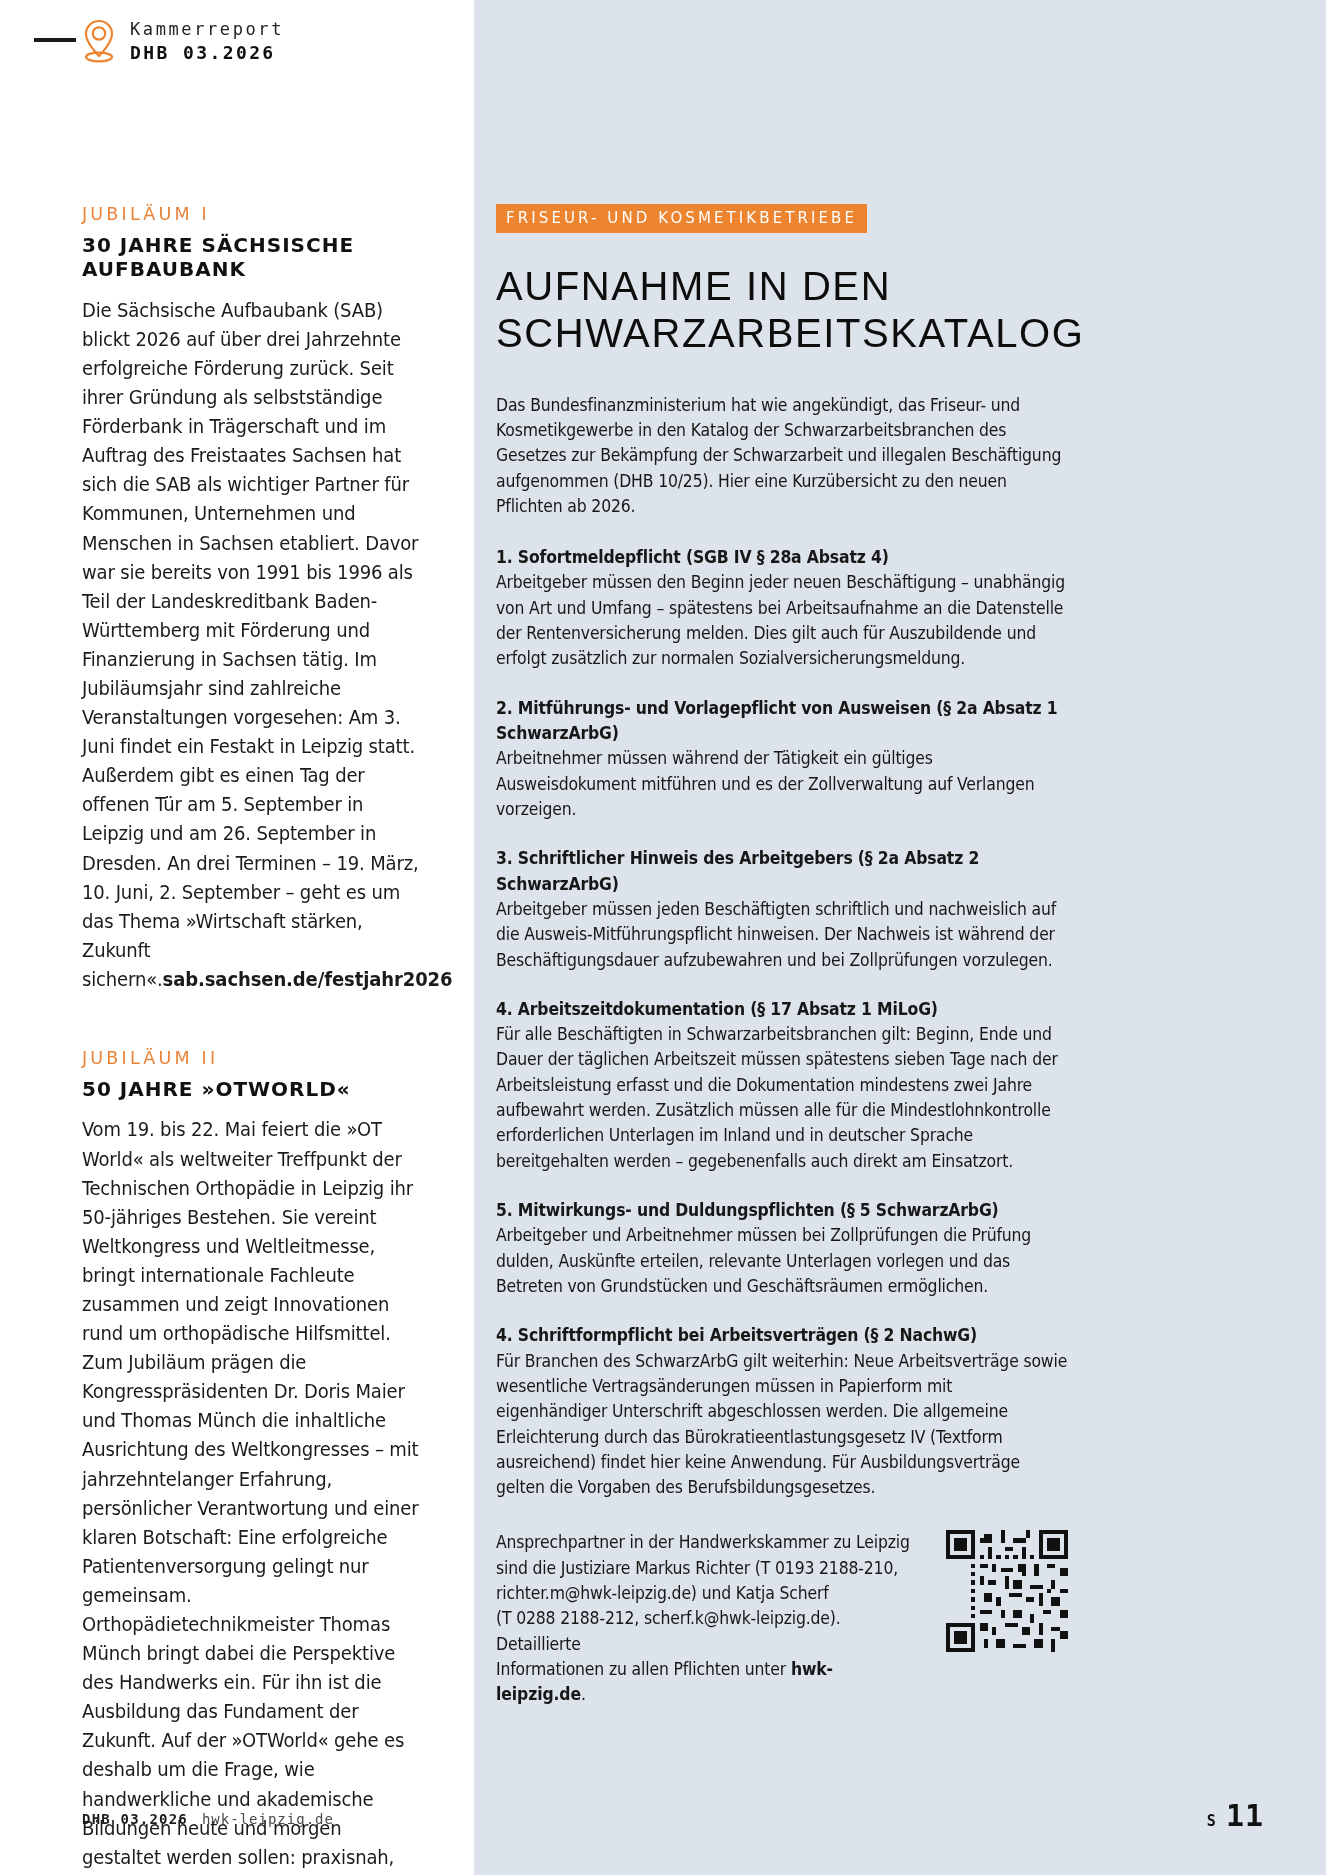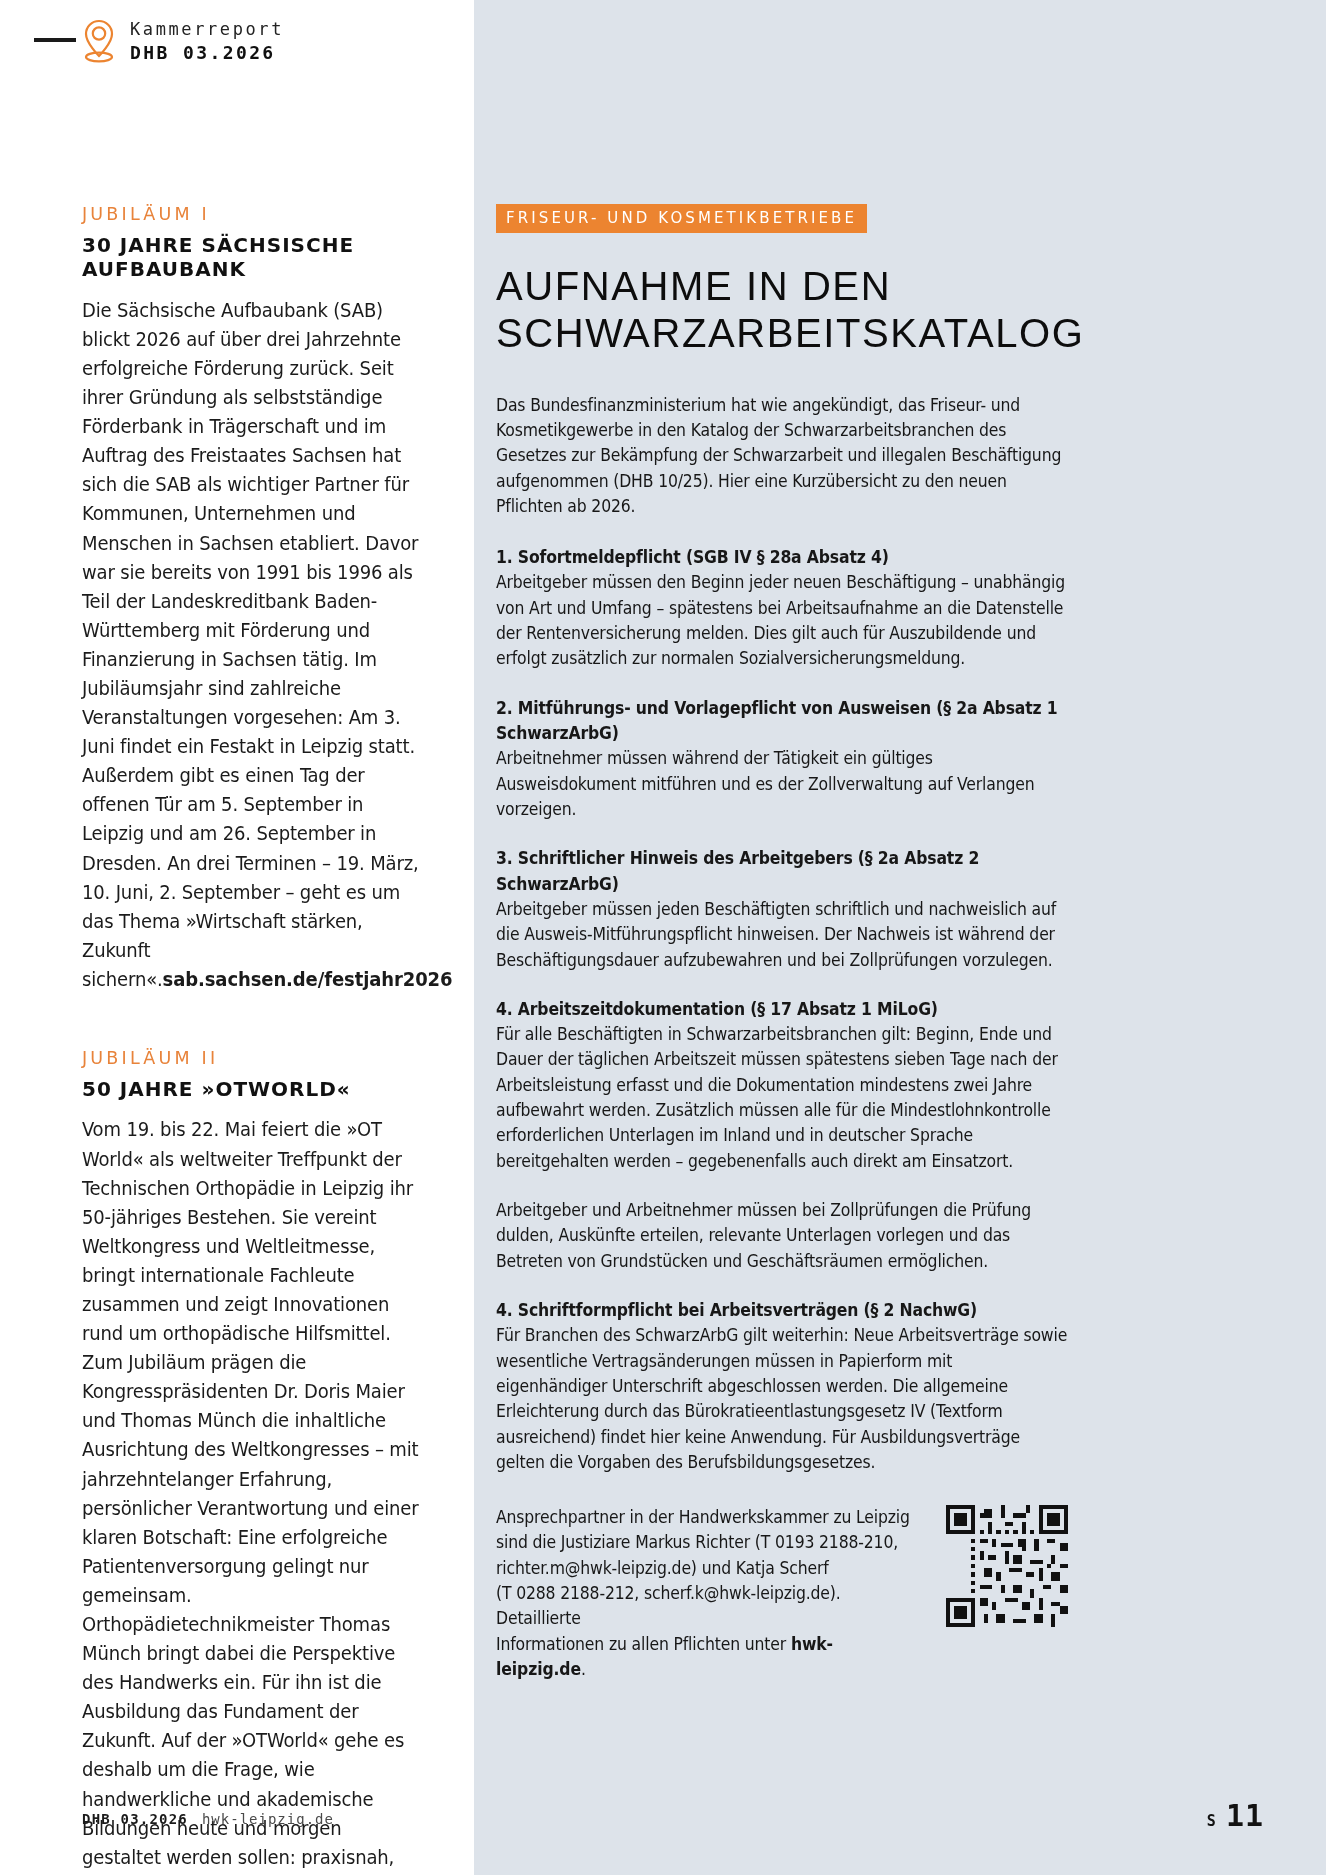--- a/index.html
+++ b/index.html
@@ -264,20 +264,21 @@
       </div>
       <div class="item">
         <p class="item-title">3. Schriftlicher Hinweis des Arbeitgebers (§ 2a Absatz 2 SchwarzArbG)</p>
         <p class="item-body">Arbeitgeber müssen jeden Beschäftigten schriftlich und nachweislich auf die Ausweis-Mitführungspflicht hinweisen. Der Nachweis ist während der Beschäftigungsdauer aufzubewahren und bei Zollprüfungen vorzulegen.</p>
       </div>
       <div class="item">
         <p class="item-title">4. Arbeitszeitdokumentation (§ 17 Absatz 1 MiLoG)</p>
         <p class="item-body">Für alle Beschäftigten in Schwarzarbeitsbranchen gilt: Beginn, Ende und Dauer der täglichen Arbeitszeit müssen spätestens sieben Tage nach der Arbeitsleistung erfasst und die Dokumentation mindestens zwei Jahre aufbewahrt werden. Zusätzlich müssen alle für die Mindestlohnkontrolle erforderlichen Unterlagen im Inland und in deutscher Sprache bereitgehalten werden – gegebenenfalls auch direkt am Einsatzort.</p>
       </div>
       <div class="item">
+        <p class="item-title">5. Mitwirkungs- und Duldungspflichten (§ 5 SchwarzArbG)</p>
         <p class="item-body">Arbeitgeber und Arbeitnehmer müssen bei Zollprüfungen die Prüfung dulden, Auskünfte erteilen, relevante Unterlagen vorlegen und das Betreten von Grundstücken und Geschäftsräumen ermöglichen.</p>
       </div>
       <div class="item">
         <p class="item-title">4. Schriftformpflicht bei Arbeitsverträgen (§ 2 NachwG)</p>
         <p class="item-body">Für Branchen des SchwarzArbG gilt weiterhin: Neue Arbeitsverträge sowie wesentliche Vertragsänderungen müssen in Papierform mit eigenhändiger Unterschrift abgeschlossen werden. Die allgemeine Erleichterung durch das Bürokratieentlastungsgesetz IV (Textform ausreichend) findet hier keine Anwendung. Für Ausbildungsverträge gelten die Vorgaben des Berufsbildungsgesetzes.</p>
       </div>
 
       <div class="contact-wrap">
         <div class="contact-text">
           <p>Ansprechpartner in der Handwerkskammer zu Leipzig</p>

